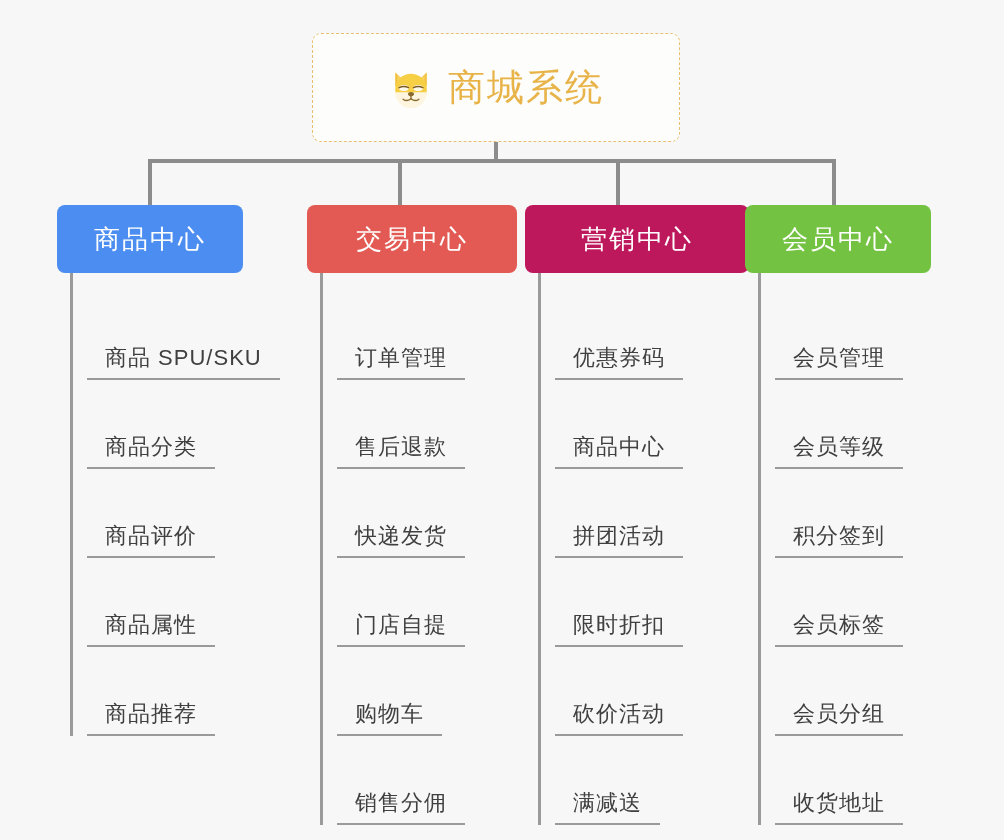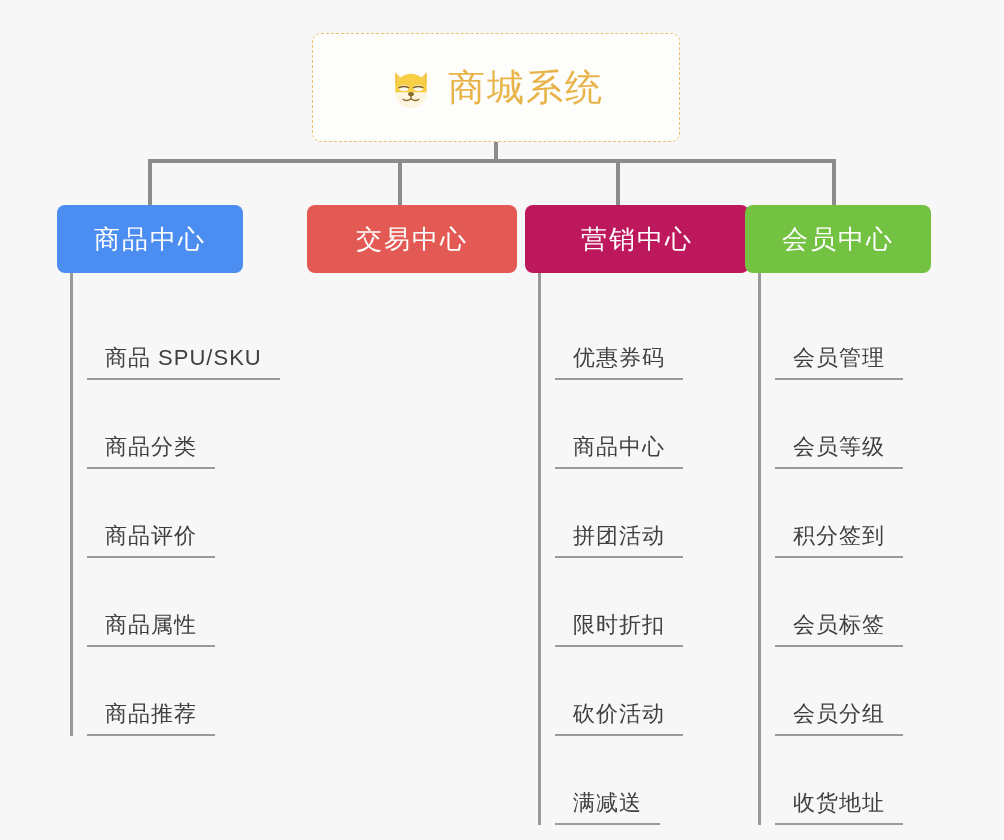--- a/index.html
+++ b/index.html
@@ -192,20 +192,40 @@
       <div class="leaf-item">
           <span class="leaf-label">商品推荐</span>
         </div>
     </div>
   </div>
 
   <div class="branch b2">
     <div class="branch-header">
       <span>交易中心</span>
     </div>
+    <div class="leaf-list">
+      <div class="leaf-item">
+          <span class="leaf-label">订单管理</span>
+        </div>
+      <div class="leaf-item">
+          <span class="leaf-label">售后退款</span>
+        </div>
+      <div class="leaf-item">
+          <span class="leaf-label">快递发货</span>
+        </div>
+      <div class="leaf-item">
+          <span class="leaf-label">门店自提</span>
+        </div>
+      <div class="leaf-item">
+          <span class="leaf-label">购物车</span>
+        </div>
+      <div class="leaf-item">
+          <span class="leaf-label">销售分佣</span>
+        </div>
+    </div>
   </div>
 
   <div class="branch b3">
     <div class="branch-header">
       <span>营销中心</span>
     </div>
     <div class="leaf-list">
       <div class="leaf-item">
           <span class="leaf-label">优惠券码</span>
         </div>

